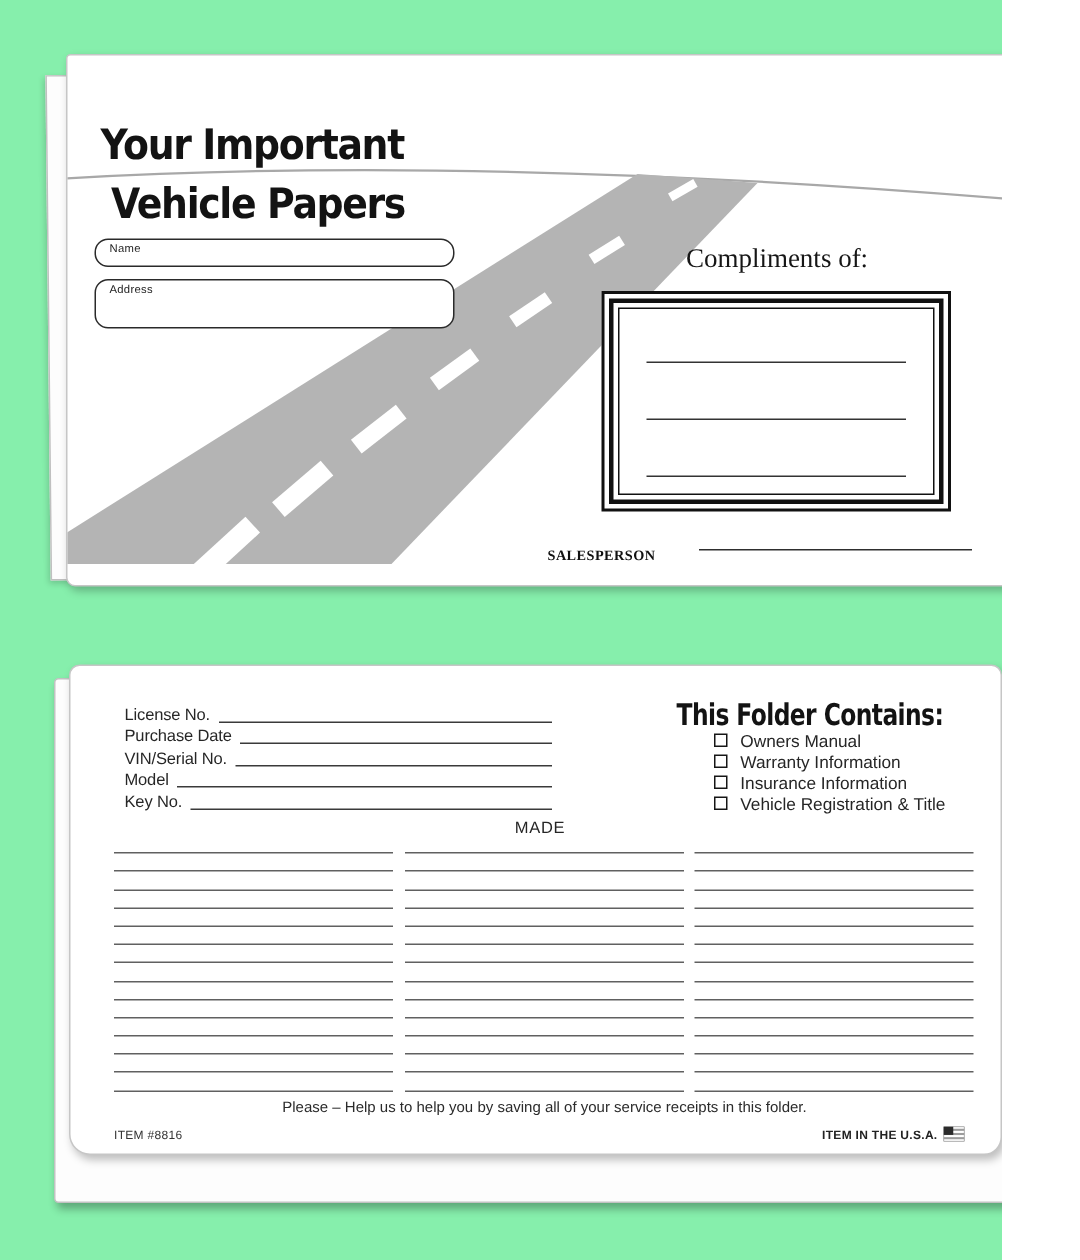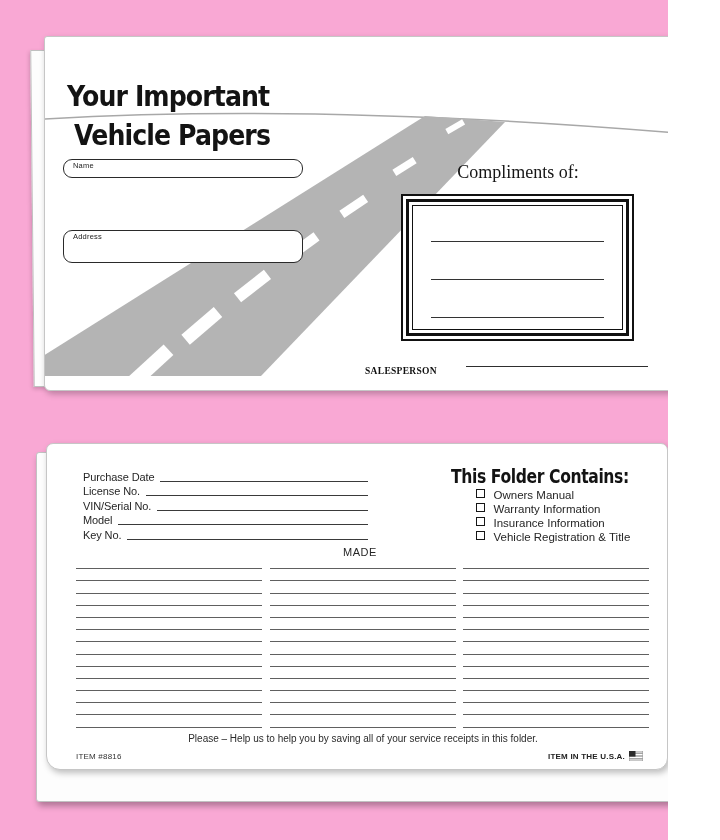--- a/index.html
+++ b/index.html
@@ -1,18 +1,18 @@
 <!DOCTYPE html>
 <html><head>
 <meta charset="utf-8">
 <style>
   * { margin:0; padding:0; box-sizing:border-box; }
   html,body { width:720px; height:840px; background:#ffffff; }
   body { font-family:"Liberation Sans", sans-serif; color:#1a1a1a; }
-  .stage { position:relative; width:668px; height:840px; background:#f9a8d4; overflow:hidden; }
+  .stage { position:relative; width:668px; height:840px; background:#86efac; overflow:hidden; }
 
   
   .card { position:absolute; background:#ffffff; border:1px solid #c6c6c6; }
 
   
   .flap-right {
     position:absolute; left:662px; top:38px; width:33px; height:326px;
     background:#fdfdfd; border:1px solid #b9b9b9;
     border-radius:4px 10px 16px 12px;
     transform:rotate(1.8deg); transform-origin:top left;
@@ -37,21 +37,21 @@
     transform:scaleX(0.9); transform-origin:left top; white-space:nowrap;
   }
   .t1 { left:22px; top:46px; }
   .t2 { left:29px; top:85px; }
 
   .fbox {
     position:absolute; left:18px; width:240px; background:#ffffff;
     border:1.4px solid #2a2a2a; border-radius:9px; z-index:3;
   }
   .name-box  { top:122px; height:19px; }
-  .addr-box  { top:149px; height:33px;margin-top:44px; }
+  .addr-box  { top:149px; height:33px; }
   .phone-box { top:192px; height:17px; }
   .fbox-label { position:absolute; left:9px; top:1px; font-size:7.5px; color:#222; letter-spacing:0.2px; }
 
   .compliments-label {
     position:absolute; left:358px; top:125px; width:230px; text-align:center; z-index:3;
     font-family:"Liberation Serif", serif; font-size:18px; color:#161616;
   }
   .comp-box {
     position:absolute; left:356px; top:157px; width:233px; height:147px;
     background:#ffffff; border:2px solid #111; padding:3px; z-index:3;
@@ -164,26 +164,26 @@
     </div>
   </div>
 
   <div class="sheet-behind"></div>
 
   <div class="card back-card">
 
     <div class="veh-fields">
 
         <div class="vrow">
+          <span class="vlabel">License No.</span>
+          <span class="fill-line"></span>
+        </div>
+
+        <div class="vrow">
           <span class="vlabel">Purchase Date</span>
-          <span class="fill-line"></span>
-        </div>
-
-        <div class="vrow">
-          <span class="vlabel">License No.</span>
           <span class="fill-line"></span>
         </div>
 
         <div class="vrow">
           <span class="vlabel">VIN/Serial No.</span>
           <span class="fill-line"></span>
         </div>
 
         <div class="vrow">
           <span class="vlabel">Model</span>

